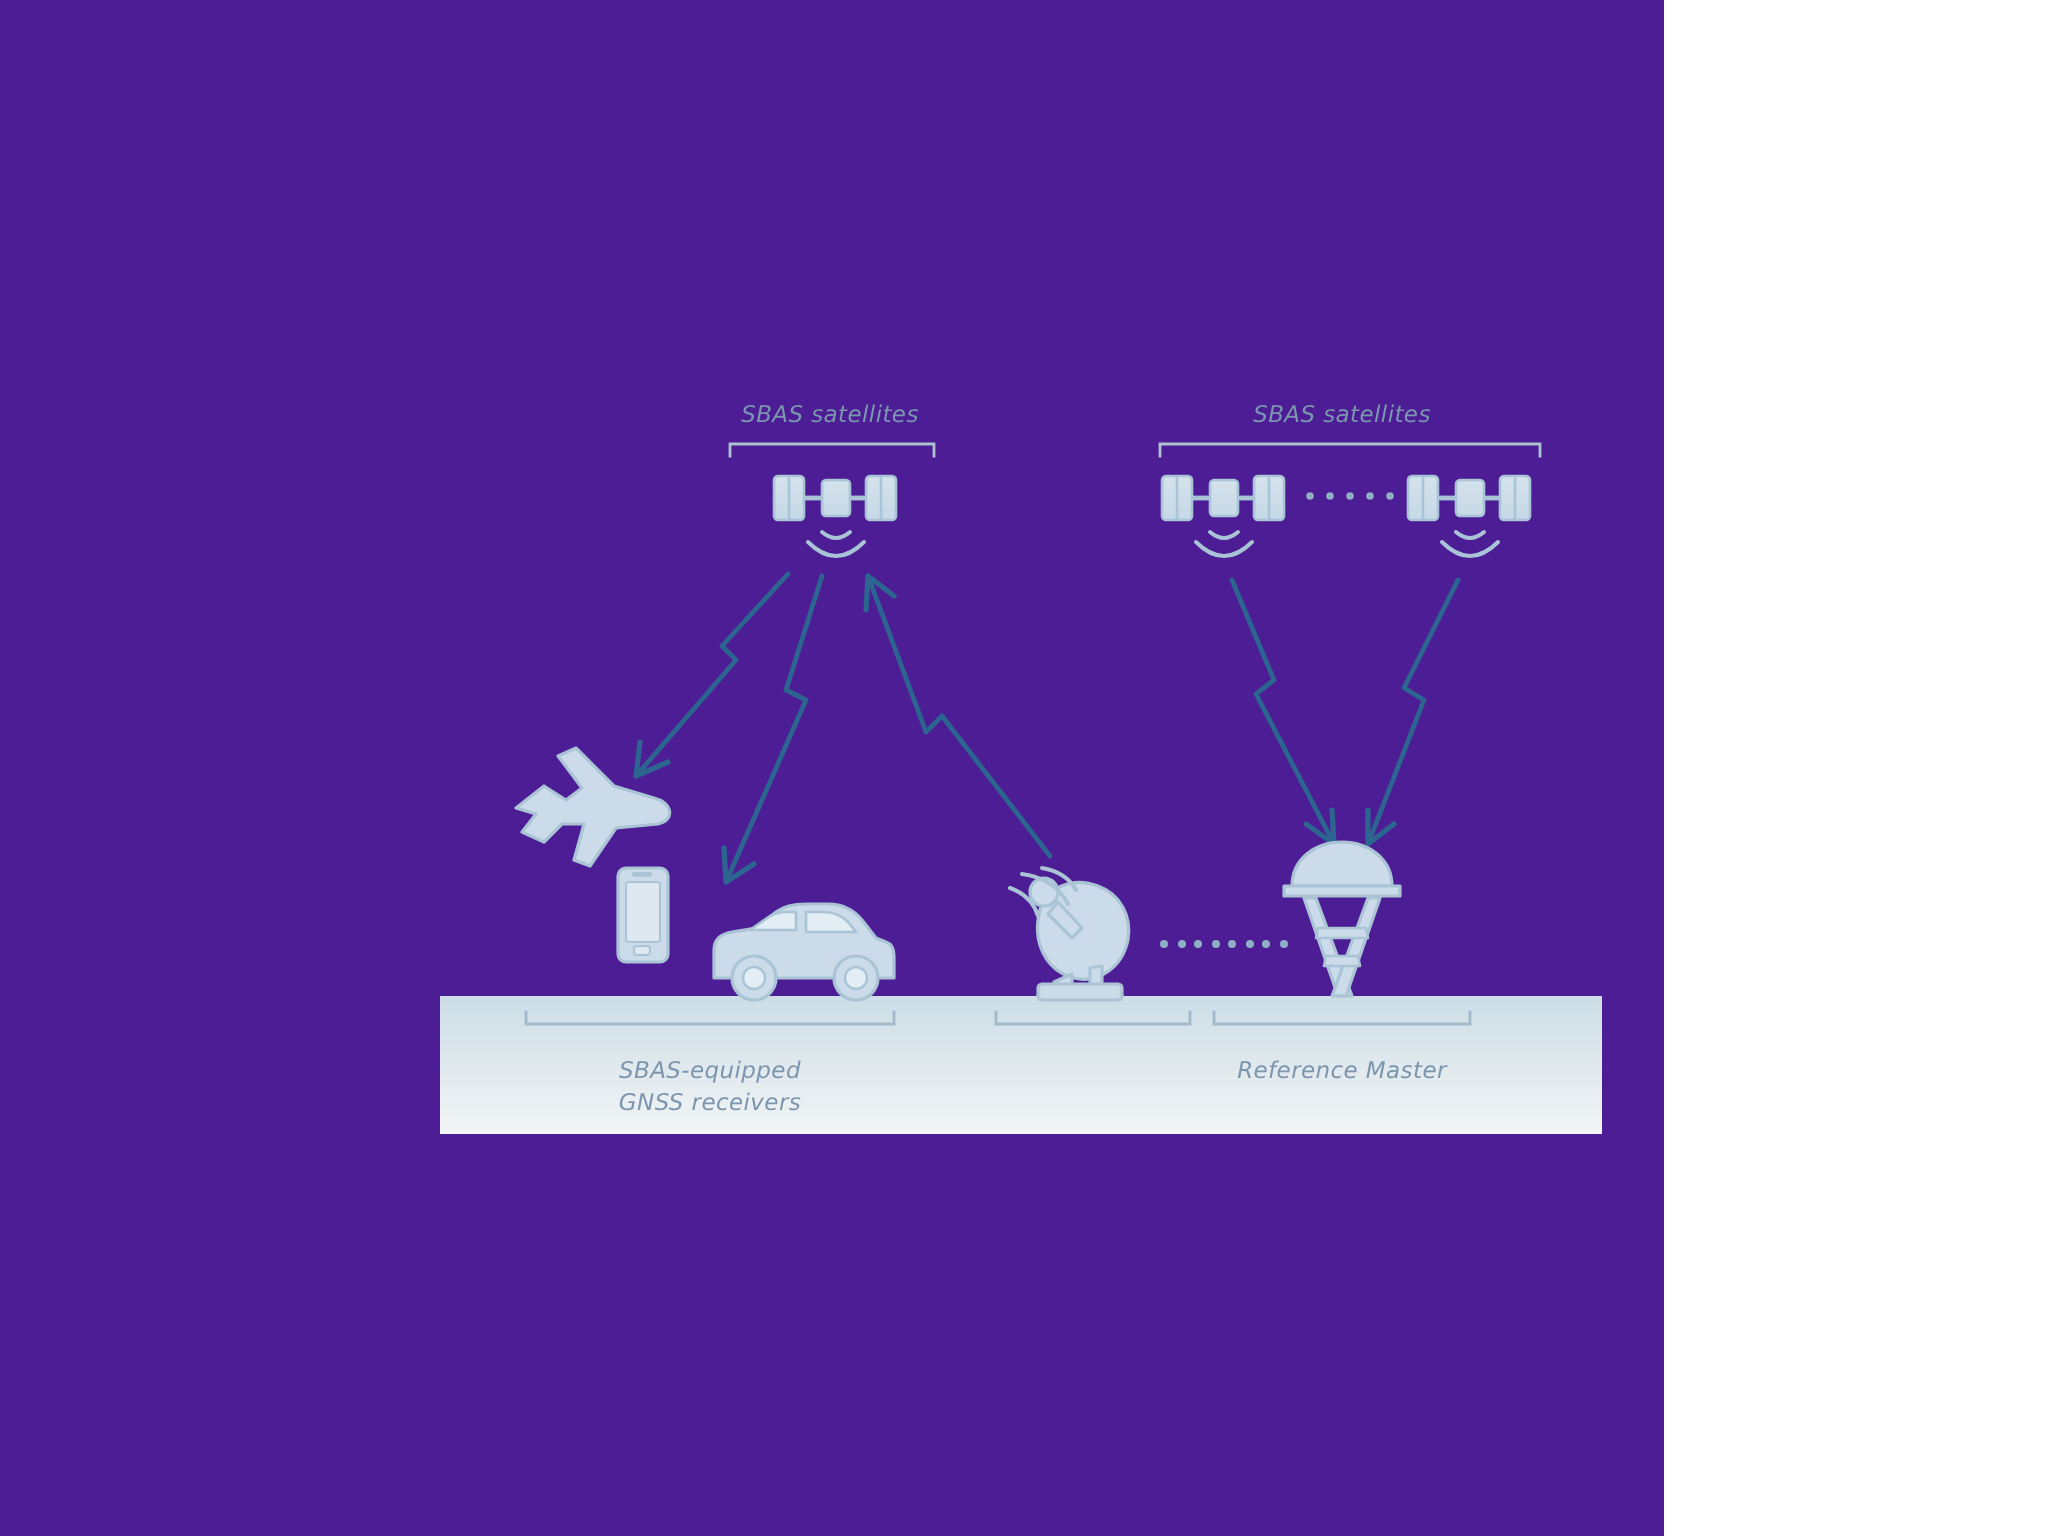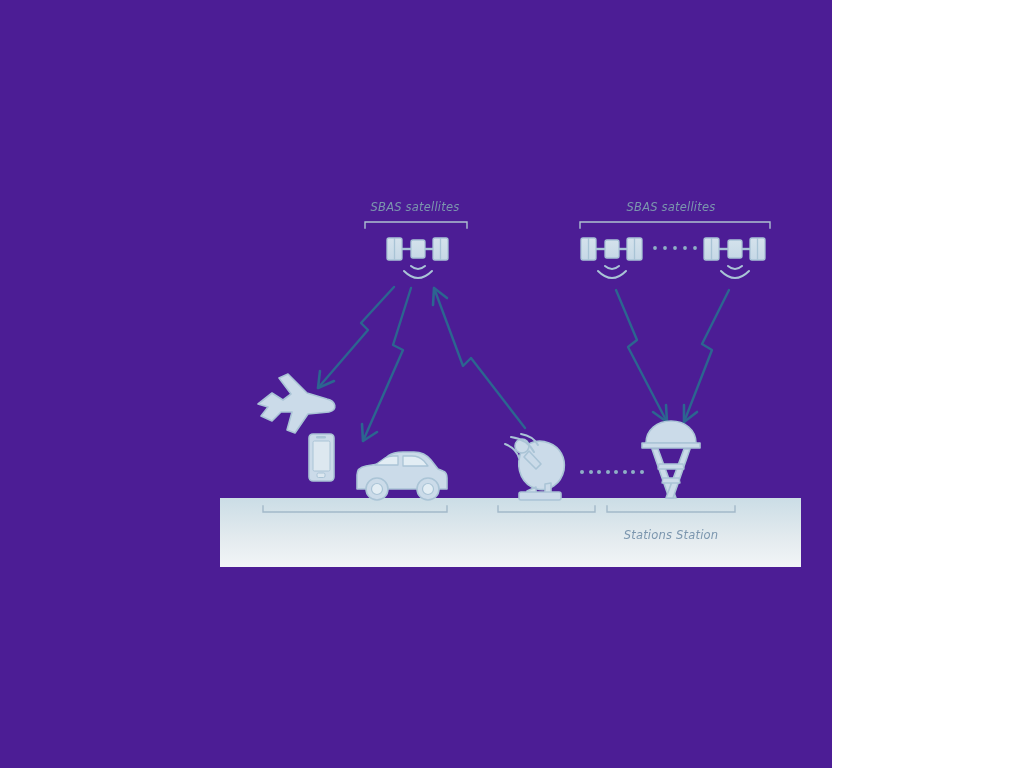--- a/index.html
+++ b/index.html
@@ -251,17 +251,19 @@
       <path d="M 263,506 L 263,512 L 447,512 L 447,506"></path>
       <path d="M 498,506 L 498,512 L 595,512 L 595,506"></path>
       <path d="M 607,506 L 607,512 L 735,512 L 735,506"></path>
     </g>
   </svg>
 
   <div class="label" style="left:345px; top:199px; width:140px;">SBAS satellites</div>
 
   <div class="label" style="left:601px; top:199px; width:140px;">SBAS satellites</div>
 
-
-
-  <div class="label" style="left:601px; top:527px; width:140px;">Stations Station</div>
+  <div class="label" style="left:275px; top:527px; width:160px;">SBAS-equipped
+GNSS receivers</div>
+
+
+  <div class="label" style="left:601px; top:527px; width:140px;">Reference Master</div>
 
 </div>
 
 </body></html>

